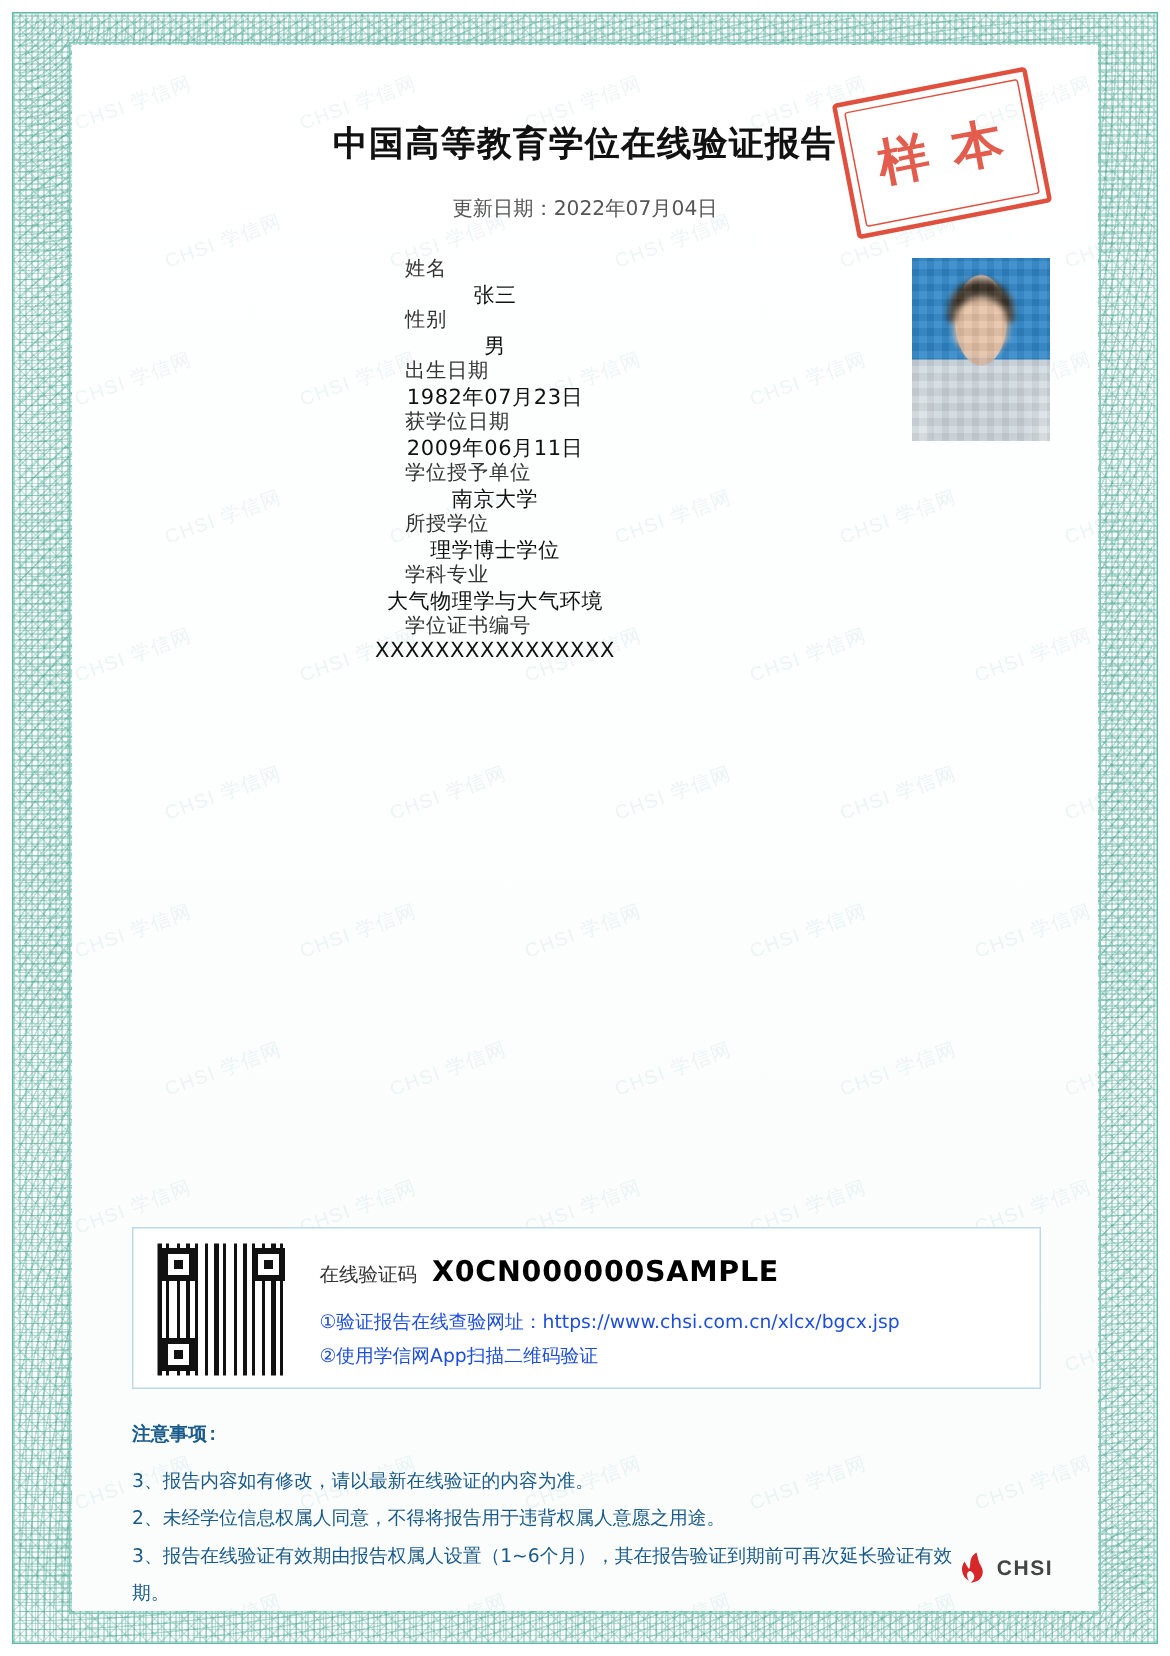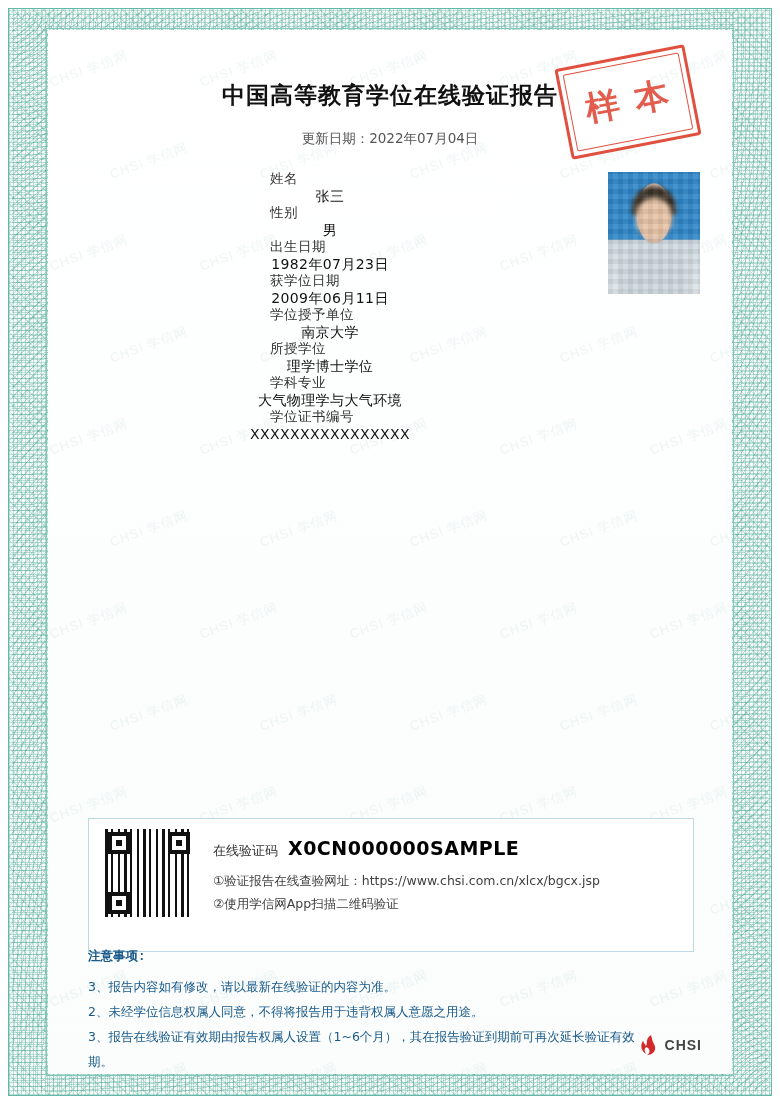--- a/index.html
+++ b/index.html
@@ -218,21 +218,21 @@
     border-radius: 30px 30px 0 0;
     filter: blur(2.5px);
   }
 
   
   .verify-panel {
     position: absolute;
     left: 40px;
     right: 38px;
     top: 788px;
-    height: 134px;
+    height: 108px;
     border: 1px solid #bcd9e6;
     box-sizing: border-box;
     background: #ffffff;
   }
   .qr {
     position: absolute;
     left: 16px;
     top: 10px;
     width: 88px;
     height: 88px;
@@ -277,21 +277,21 @@
     font-size: 19px;
     font-weight: bold;
     color: #000;
     letter-spacing: 0.5px;
     font-family: "DejaVu Sans", "Liberation Sans", sans-serif;
   }
   .verify-note {
     position: absolute;
     left: 124px;
     font-size: 12.5px;
-    color: #404040;
+    color: #1d4ed8;
     font-family: "DejaVu Sans", "Liberation Sans", sans-serif;
   }
   .verify-note.n1 { top: 54px; }
   .verify-note.n2 { top: 77px; }
 
   
   .notes-title {
     position: absolute;
     left: 40px;
     top: 918px;

